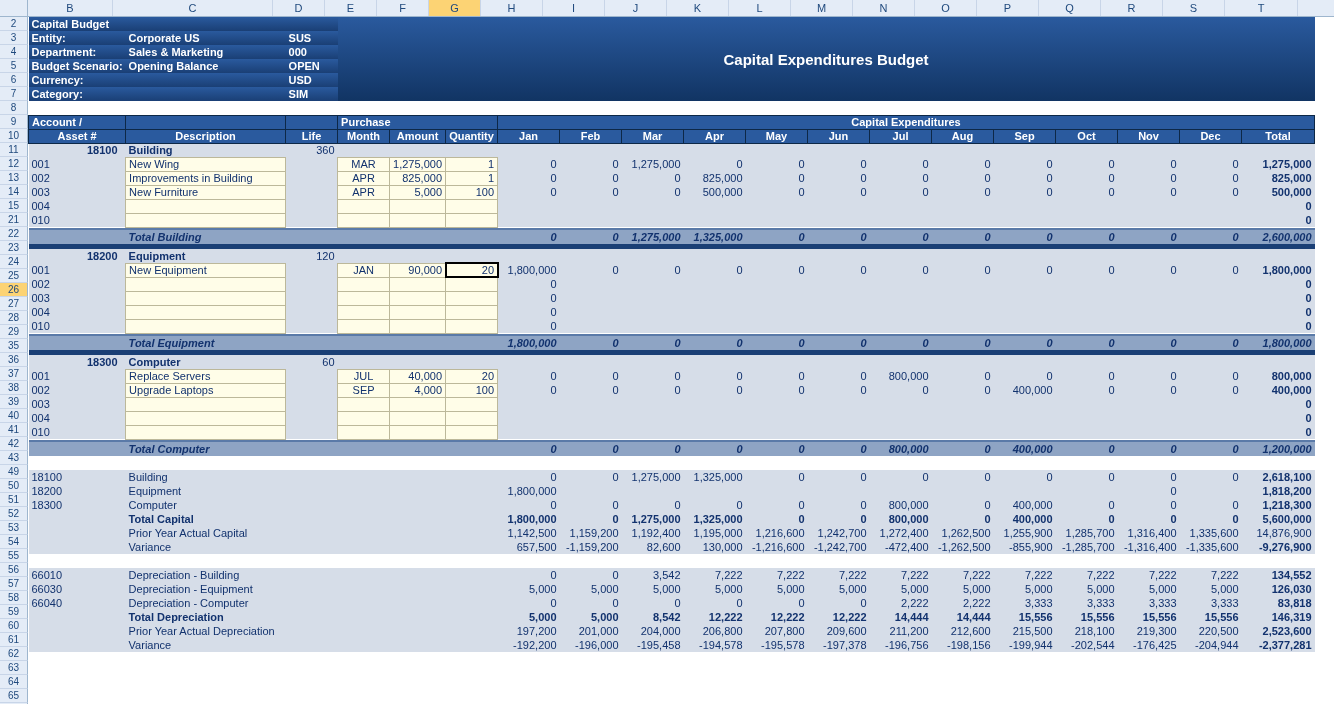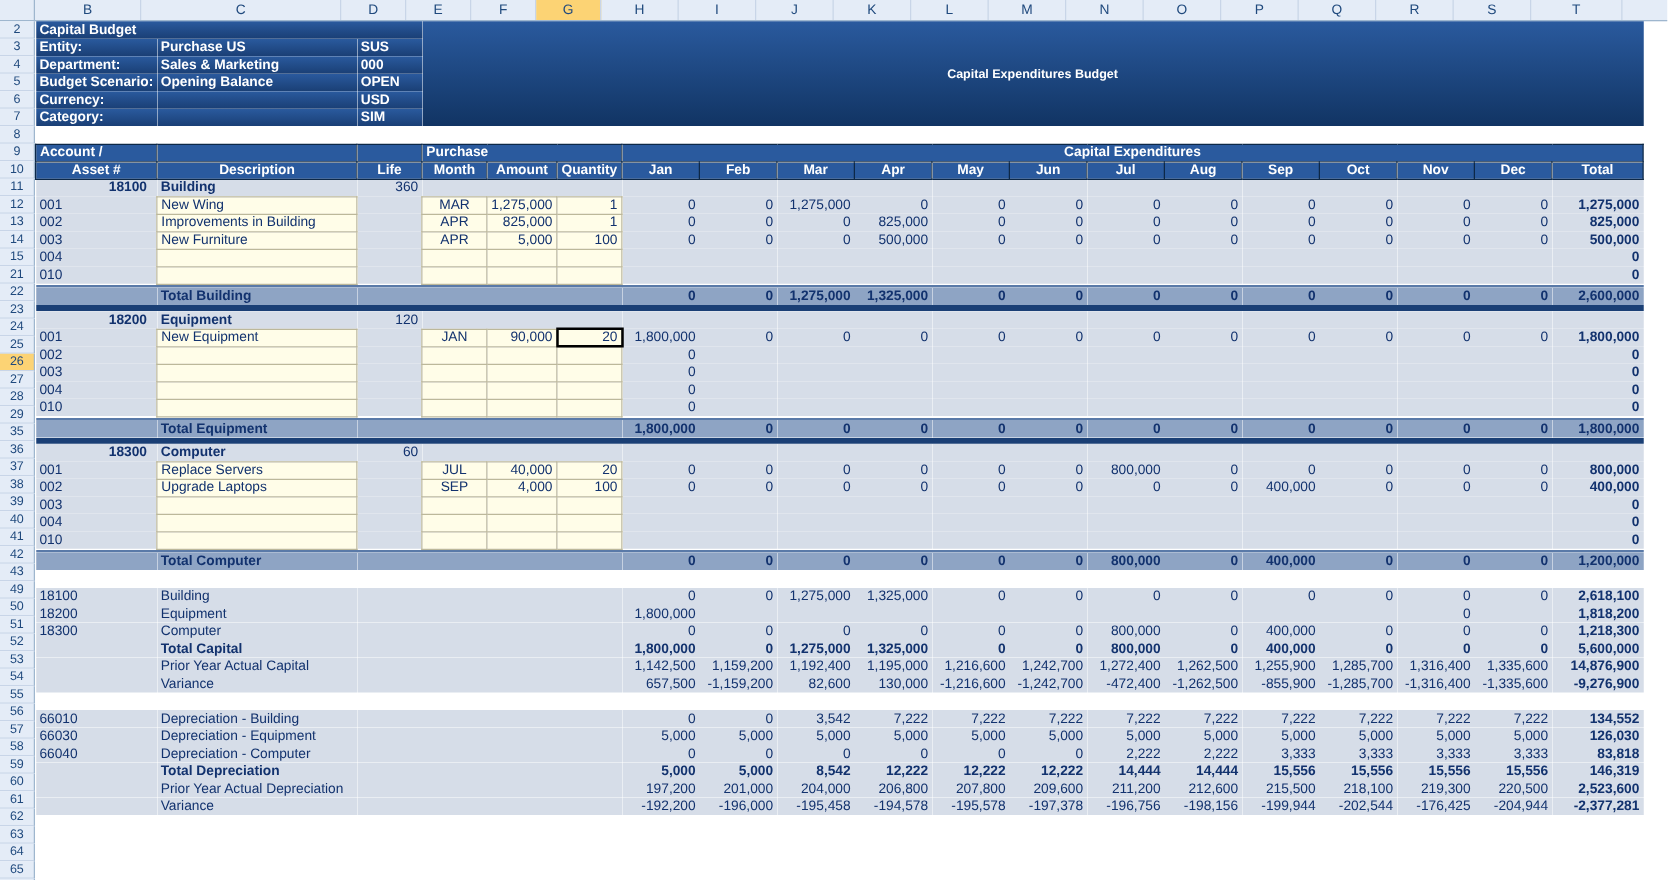--- a/index.html
+++ b/index.html
@@ -23,21 +23,21 @@
 .section-hdr.left { text-align: left; }
 .data-area { background: #d6dde8; }
 .asset { background: #d6dde8; color: #12326e; text-align: left; padding-right: 8px; }
 .acct-bold { background: #d6dde8; color: #12326e; font-weight: bold; text-align: right; padding-right: 8px; }
 .desc { background: #fffde8; color: #12326e; border: 1px solid #bcb89a; }
 .desc-bold { background: #d6dde8; color: #12326e; font-weight: bold; }
 .life { background: #d6dde8; color: #12326e; text-align: right; }
 .purch { background: #fffde8; color: #12326e; text-align: right; border: 1px solid #bcb89a; }
 .purch.c { text-align: center; }
 .num { background: #d6dde8; color: #12326e; text-align: right; }
-.total-row td { background: #8ea4c4; color: #12326e; font-weight: bold; }
+.total-row td { background: #8ea4c4; color: #12326e; font-weight: bold; font-style: italic; }
 .total-row .num { background: #8ea4c4; }
 .sep td { background: #1a3f75; height: 5px; padding: 0; }
 .thin-sep td { background: #5a7aa8; height: 3px; padding: 0; }
 .summary td { background: #d6dde8; color: #12326e; }
 .summary .num { background: #d6dde8; }
 .summary-bold td { background: #d6dde8; color: #12326e; font-weight: bold; }
 .active-cell { outline: 2px solid #000; outline-offset: -1px; background: #fffde8 !important; }
 .blank { background: #fff; }
 .c { text-align: center; }
 </style>
@@ -138,25 +138,25 @@
             <td style="width: 62px; padding: 0px; height: 0px;"></td>
             <td style="width: 62px; padding: 0px; height: 0px;"></td>
             <td style="width: 62px; padding: 0px; height: 0px;"></td>
             <td style="width: 62px; padding: 0px; height: 0px;"></td>
             <td style="width: 62px; padding: 0px; height: 0px;"></td>
             <td style="width: 62px; padding: 0px; height: 0px;"></td>
             <td style="width: 73px; padding: 0px; height: 0px;"></td>
           </tr>
           <tr>
             <td class="header-block meta-label" colspan="3">Capital Budget</td>
-            <td class="header-title" colspan="16" rowspan="6" style="font-size: 10px; text-align: center;">Capital Expenditures Budget</td>
+            <td class="header-title" colspan="16" rowspan="6" style="font-size: 15px; text-align: center;">Capital Expenditures Budget</td>
           </tr>
           <tr>
             <td class="header-block meta-label" colspan="1">Entity:</td>
-            <td class="header-block meta-val" colspan="1">Purchase US</td>
+            <td class="header-block meta-val" colspan="1">Corporate US</td>
             <td class="header-block meta-val" colspan="1" style="text-align: left;">SUS</td>
           </tr>
           <tr>
             <td class="header-block meta-label" colspan="1">Department:</td>
             <td class="header-block meta-val" colspan="1">Sales &amp; Marketing</td>
             <td class="header-block meta-val" colspan="1" style="text-align: left;">000</td>
           </tr>
           <tr>
             <td class="header-block meta-label" colspan="1">Budget Scenario:</td>
             <td class="header-block meta-val" colspan="1">Opening Balance</td>
@@ -728,21 +728,21 @@
             <td class="num" colspan="1">1,192,400</td>
             <td class="num" colspan="1">1,195,000</td>
             <td class="num" colspan="1">1,216,600</td>
             <td class="num" colspan="1">1,242,700</td>
             <td class="num" colspan="1">1,272,400</td>
             <td class="num" colspan="1">1,262,500</td>
             <td class="num" colspan="1">1,255,900</td>
             <td class="num" colspan="1">1,285,700</td>
             <td class="num" colspan="1">1,316,400</td>
             <td class="num" colspan="1">1,335,600</td>
-            <td class="num" colspan="1" style="font-weight: bold;">14,876,900</td>
+            <td class="num" colspan="1" style="font-weight: normal;">14,876,900</td>
           </tr>
           <tr class="summary">
             <td class="asset" colspan="1"></td>
             <td colspan="1">Variance</td>
             <td colspan="4"></td>
             <td class="num" colspan="1">657,500</td>
             <td class="num" colspan="1">-1,159,200</td>
             <td class="num" colspan="1">82,600</td>
             <td class="num" colspan="1">130,000</td>
             <td class="num" colspan="1">-1,216,600</td>

